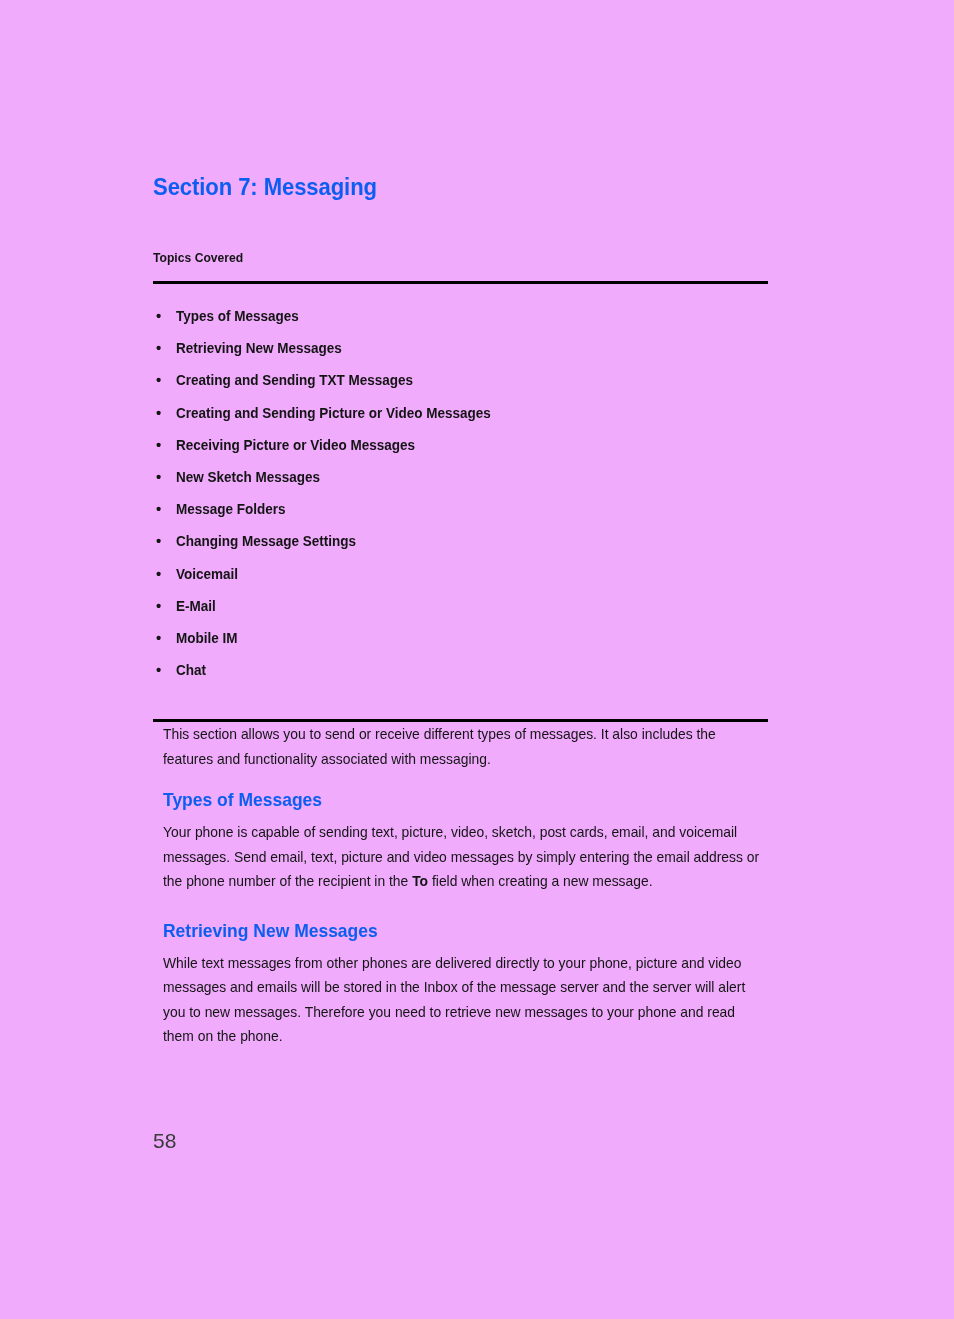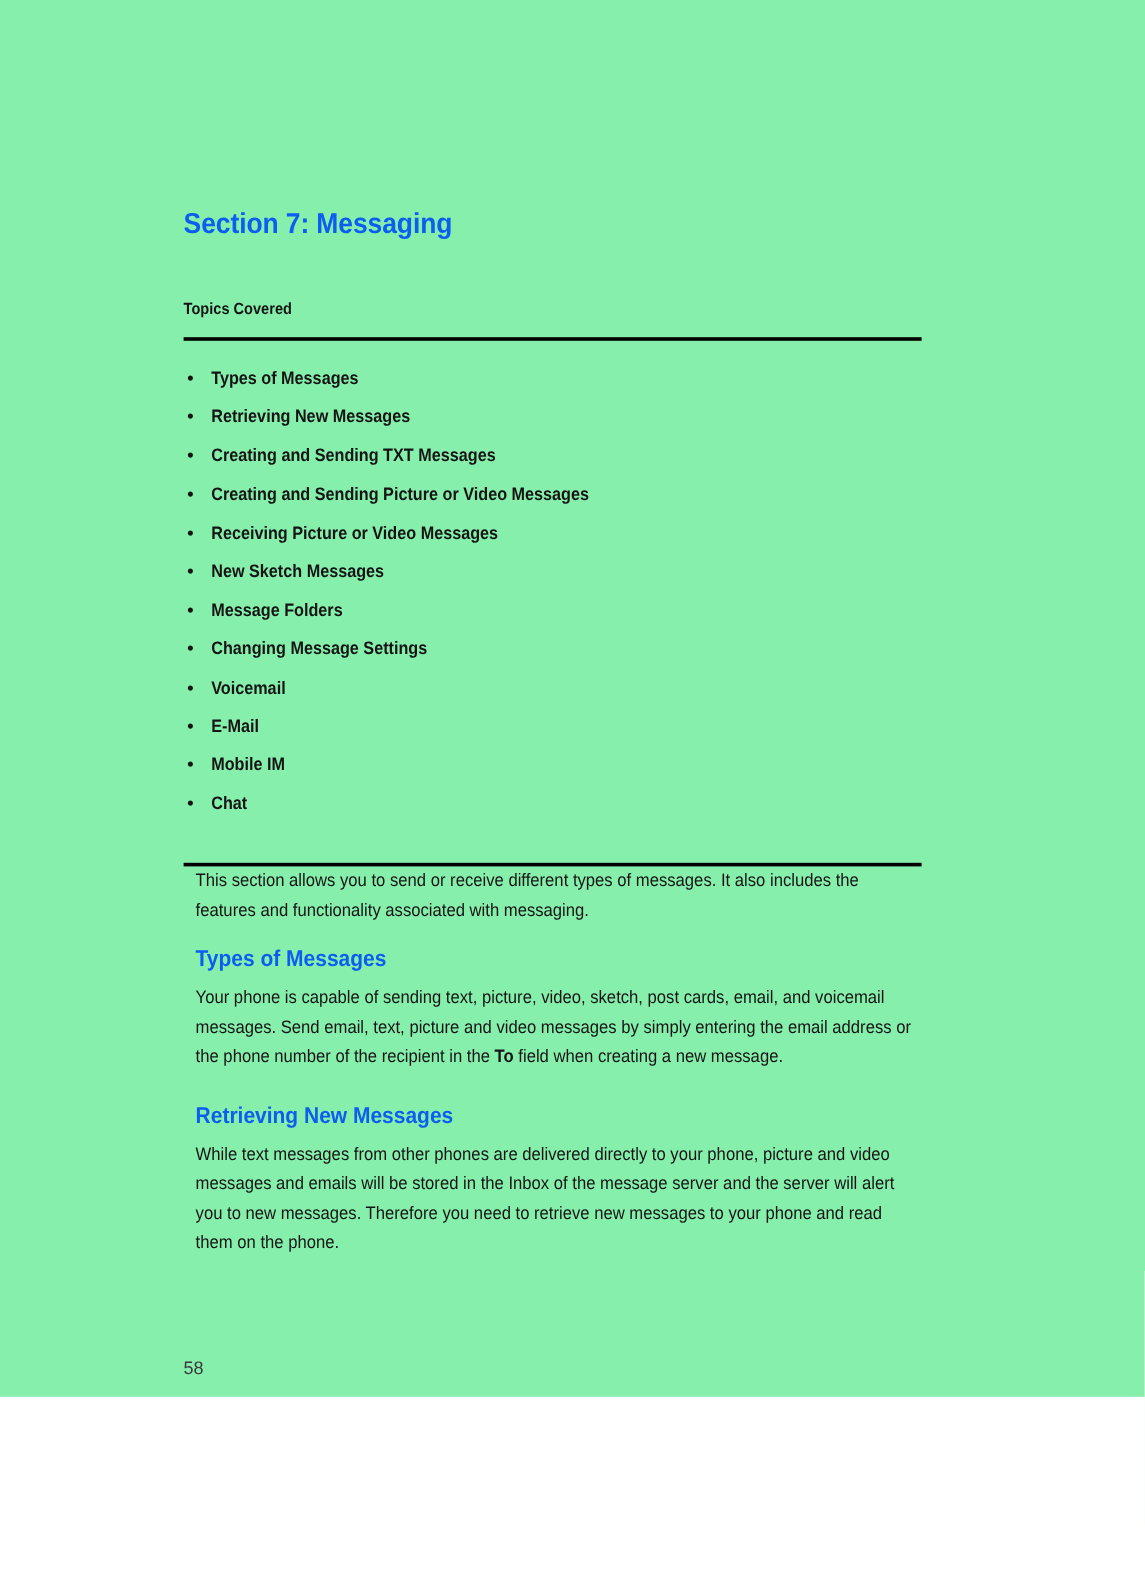--- a/index.html
+++ b/index.html
@@ -14,22 +14,22 @@
     font-family: "Liberation Sans", "DejaVu Sans", sans-serif;
     color: #000000;
     overflow: hidden;
   }
 
   
   .page {
     position: absolute;
     left: 0; top: 0;
     width: 954px;
-    height: 1164px;
-    background: #86efac;
+    height: 1319px;
+    background: #f0abfc;
   }
 
   
   .content {
     position: absolute;
     left: 153px;
     top: 172px;
     width: 615px;
   }
 
@@ -130,21 +130,21 @@
   }
   .sub-heading.types { margin-top: 17px; }
   .sub-heading.retrieving { margin-top: 25px; }
   .para-after-heading { margin-top: 9px; }
 
   
   .page-number {
     position: absolute;
     left: 153px;
     top: 1132px;
-    font-size: 15px;
+    font-size: 21px;
     line-height: 18px;
     color: #3a3a3a;
     font-family: "Liberation Sans", "DejaVu Sans", sans-serif;
   }
 </style>
 </head>
 <body>
 
 <div class="page">
 

